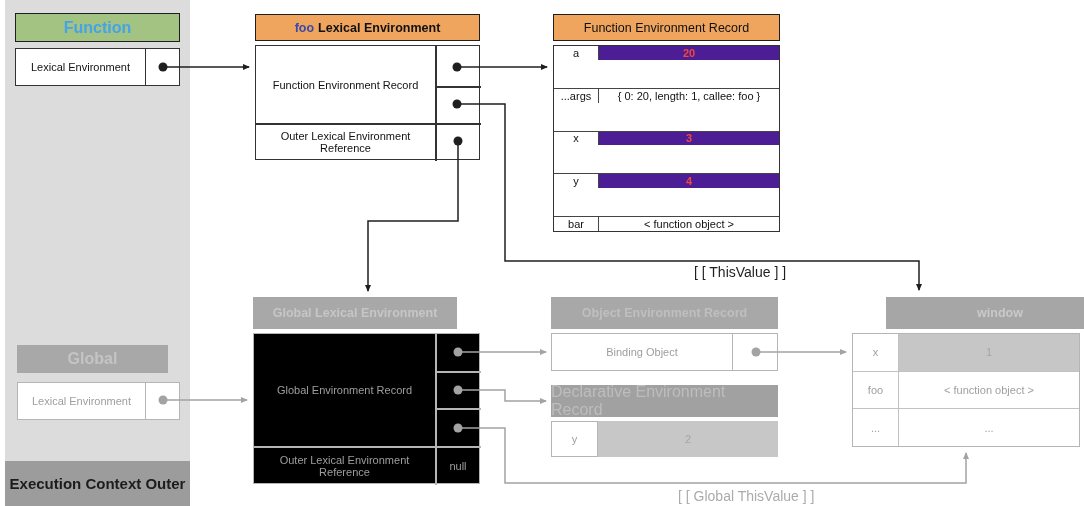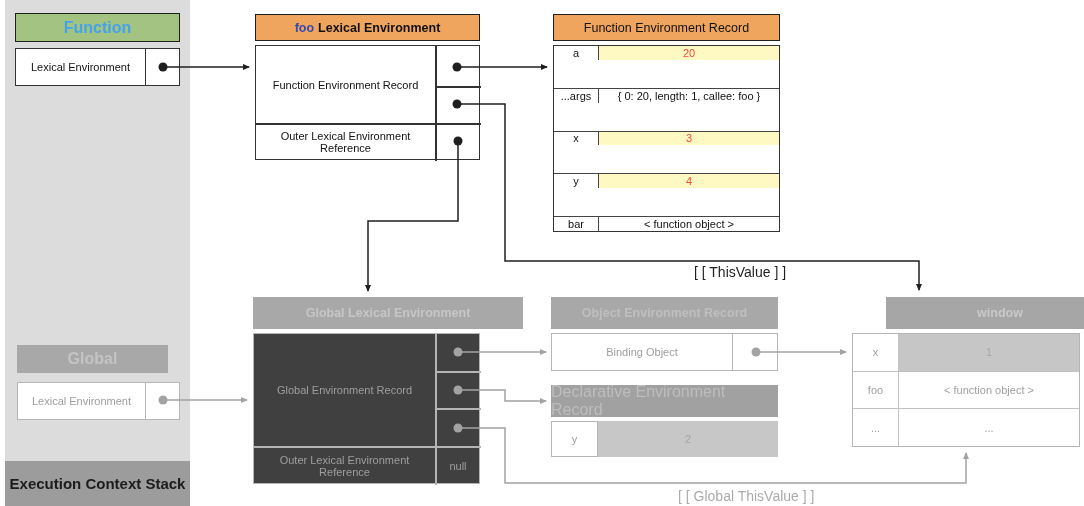--- a/index.html
+++ b/index.html
@@ -45,25 +45,25 @@
 
   
   .fer-hdr { left:553px; top:14px; width:227px; height:27px; }
   .table { background:#fff; display:flex; flex-direction:column; }
   .trow { display:flex; flex:1; }
   .tname { display:flex; align-items:center; justify-content:center; font-size:11px; }
   .tval  { flex:1; display:flex; align-items:center; justify-content:center; font-size:11px; }
   .fer-table { left:553px; top:45px; width:227px; height:187px; border:1.5px solid #333; color:#111; }
   .fer-table .trow + .trow { border-top:1.5px solid #444;margin-top:28px; }
   .fer-table .tname { width:45px; border-right:1.5px solid #444; }
-  .fer-table .tval.pink { background:#fef9c3; color:#f4483a; }
-
-  
-  .gle-hdr { left:253px; top:297px; width:270px; height:32px; }
-  .gle-body { left:253px; top:333px; width:227px; height:151px; background:#404040; border:1.5px solid #b5b5b5; }
+  .fer-table .tval.pink { background:#4c1d95; color:#f4483a;font-weight:bold; }
+
+  
+  .gle-hdr { left:253px; top:297px; width:204px; height:32px; }
+  .gle-body { left:253px; top:333px; width:227px; height:151px; background:#000000; border:1.5px solid #b5b5b5; }
   .gvline { position:absolute; background:#b5b5b5; width:1.5px; }
   .ghline { position:absolute; background:#b5b5b5; height:1.5px; }
   .gcell-lbl { position:absolute; display:flex; align-items:center; justify-content:center;
                font-size:11px; color:#9e9e9e; text-align:center; }
 
   
   .oer-hdr { left:551px; top:297px; width:227px; height:32px; color:#bfbfbf; }
   .bind-box { left:551px; top:333px; width:227px; height:38px; border:1.5px solid #b5b5b5; color:#9e9e9e; }
   .bind-box .lbl { border-right:1.5px solid #b5b5b5; }
   .bind-box .dotcell { width:44px; }
@@ -105,21 +105,21 @@
 
   <div class="abs hdr gl-hdr">
     <span>Global</span>
   </div>
   <div class="abs le-box gl-le">
     <div class="lbl">Lexical Environment</div>
     <div class="dotcell"></div>
   </div>
 
   <div class="abs ecs-bar">
-    <span>Execution Context Stack</span>
+    <span>Execution Context Outer</span>
   </div>
 
   <div class="abs hdr hdr-orange hdr-dark foo-hdr">
     <span class="pfx">foo</span>
     <span>Lexical Environment</span>
   </div>
   <div class="abs foo-body">
     <div class="vline" style="left:179px; top:0; height:115px;"></div>
     <div class="hline" style="left:0; top:77px; width:225px;"></div>
     <div class="hline" style="left:179px; top:40px; width:46px;"></div>

